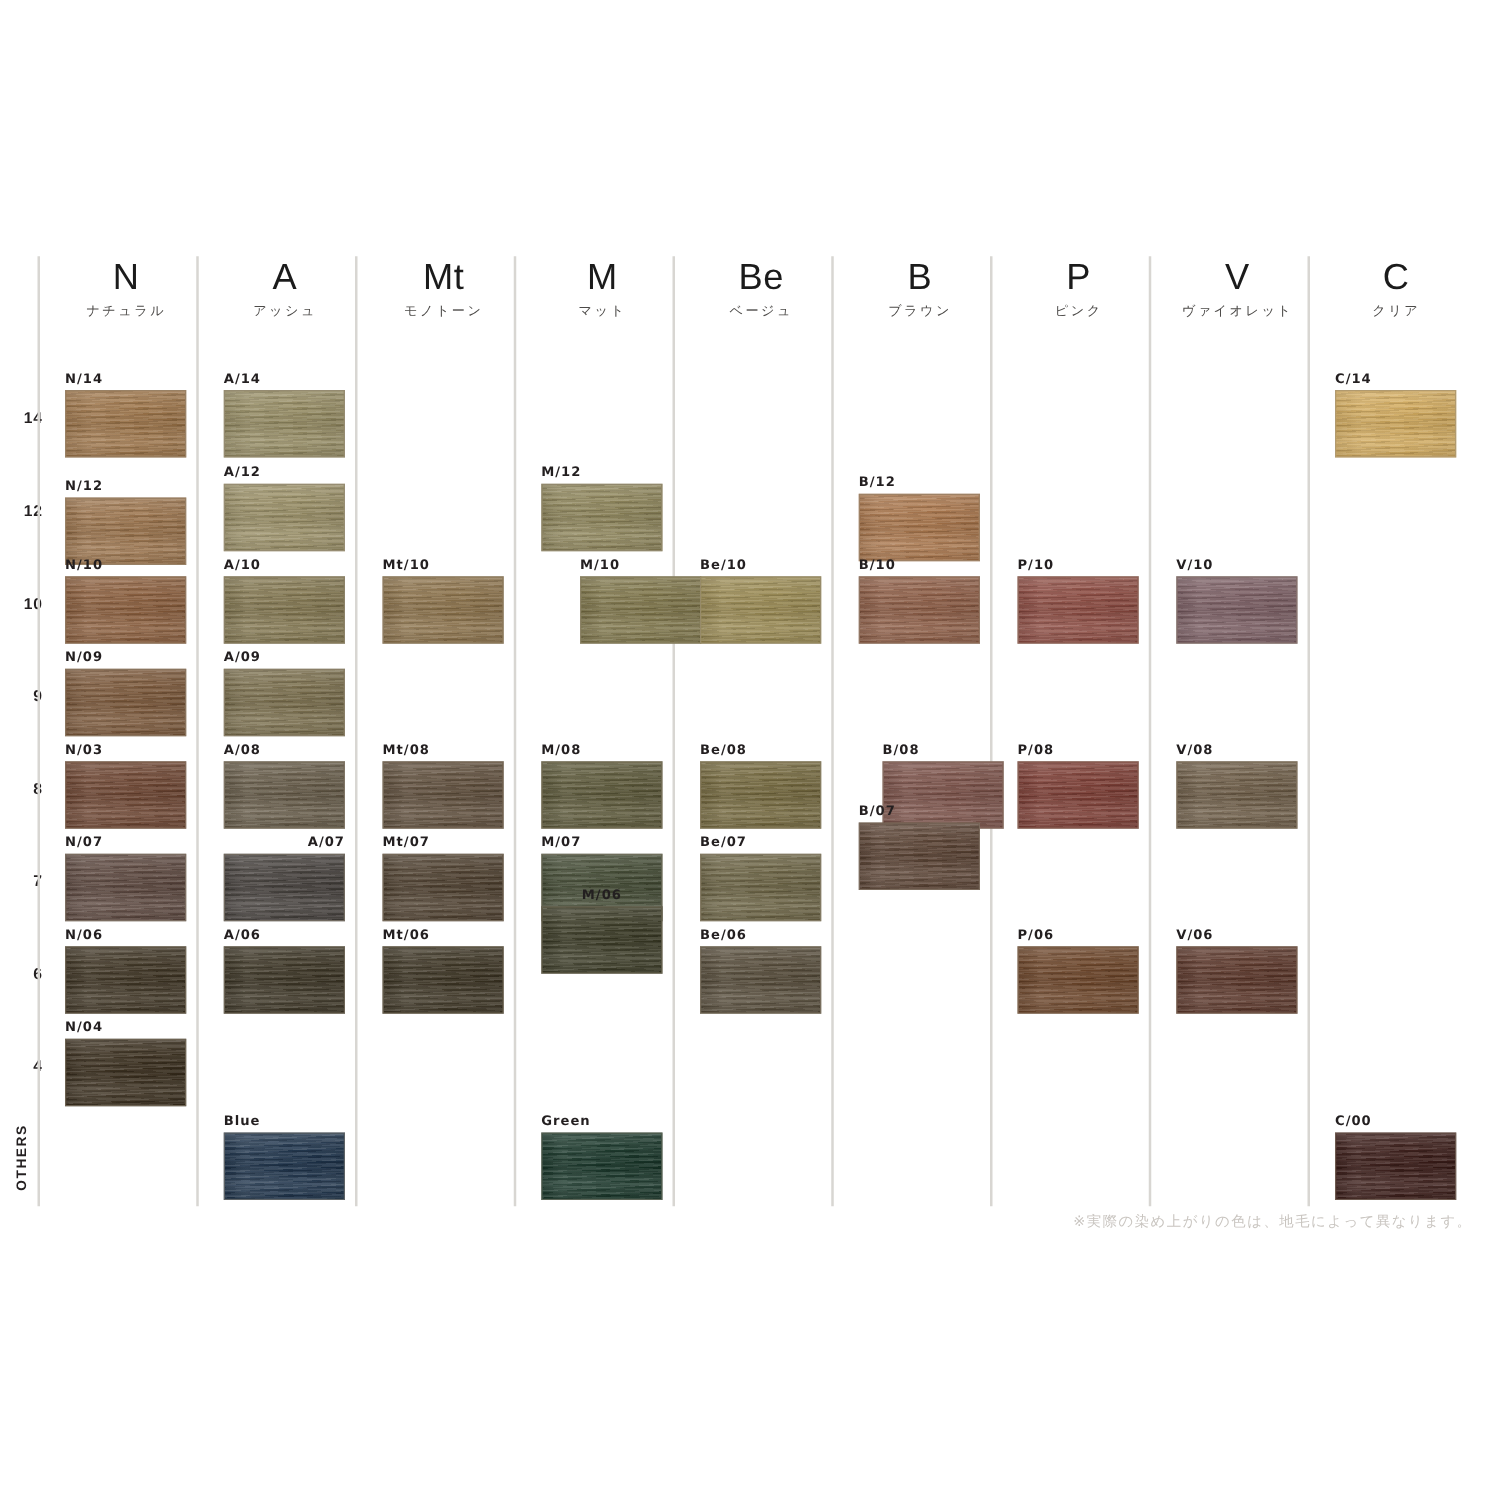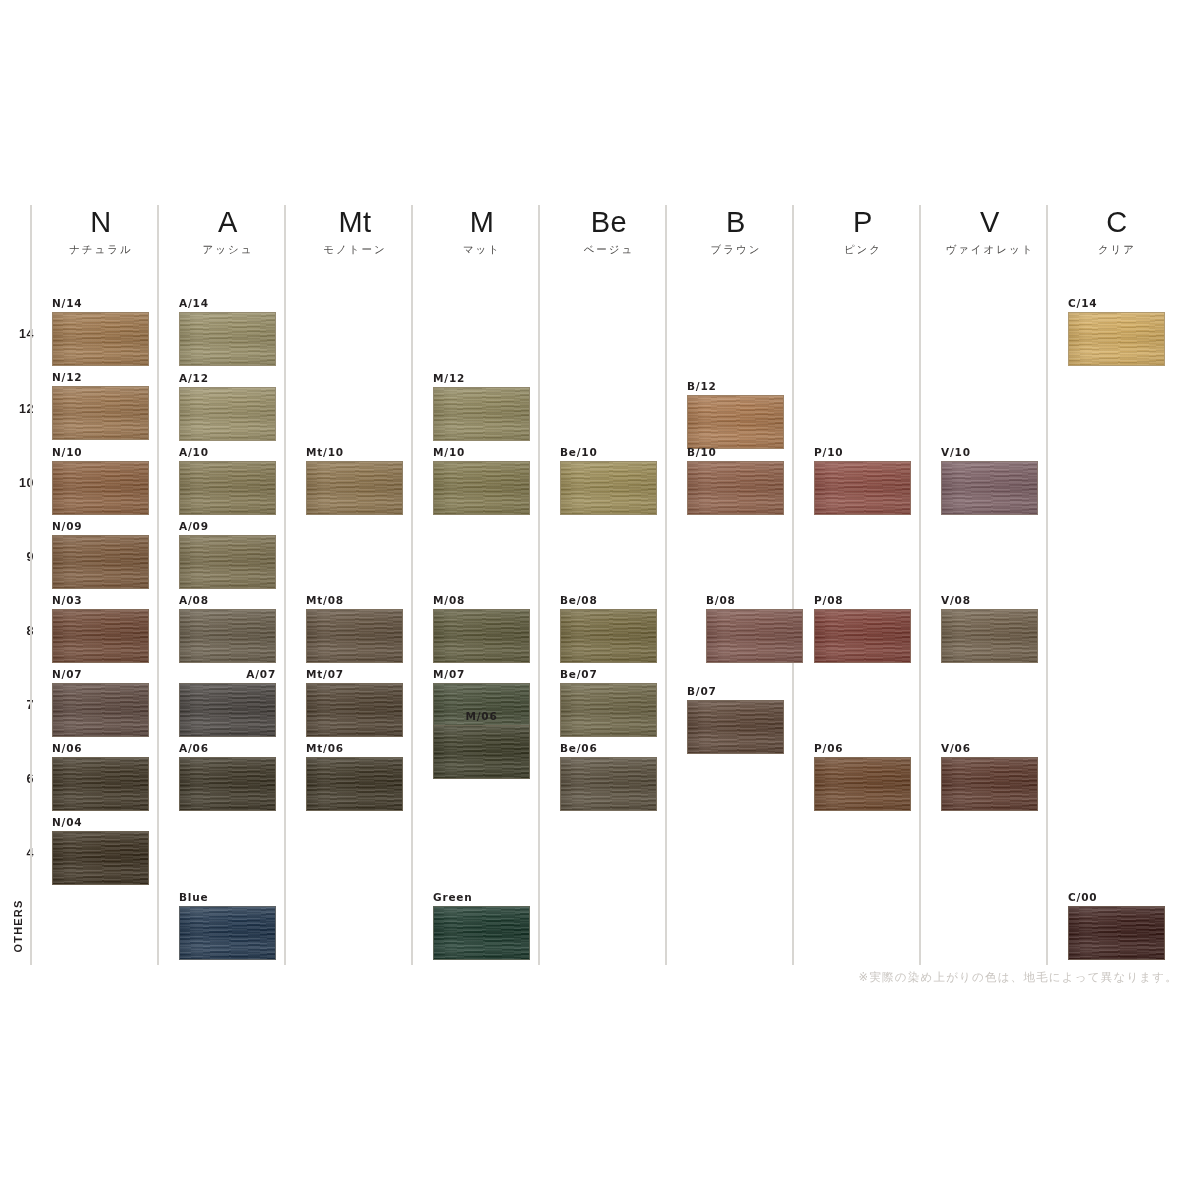--- a/index.html
+++ b/index.html
@@ -202,21 +202,21 @@
         <div class="col-code">N</div>
         <div class="col-name">ナチュラル</div>
       </div>
       <div class="cell" style="top: 92px;">
         <div class="cell-label">N/14</div>
         <div class="swatch" style="background: rgb(157, 116, 72);">
           <div class="strands"></div>
           <div class="sheen"></div>
         </div>
       </div>
-      <div class="cell" style="top: 166px;">
+      <div class="cell" style="top: 178px;">
         <div class="cell-label">N/12</div>
         <div class="swatch" style="background: rgb(155, 115, 75);">
           <div class="strands"></div>
           <div class="sheen"></div>
         </div>
       </div>
       <div class="cell" style="top: 241px;">
         <div class="cell-label">N/10</div>
         <div class="swatch" style="background: rgb(139, 94, 60);">
           <div class="strands"></div>
@@ -360,21 +360,21 @@
         <div class="col-code">M</div>
         <div class="col-name">マット</div>
       </div>
       <div class="cell" style="top: 167px;">
         <div class="cell-label">M/12</div>
         <div class="swatch" style="background: rgb(141, 132, 89);">
           <div class="strands"></div>
           <div class="sheen"></div>
         </div>
       </div>
-      <div class="cell" style="top: 241px;">
+      <div class="cell" style="top: 241px; margin-left: 31px;">
         <div class="cell-label">M/10</div>
         <div class="swatch" style="background: rgb(126, 117, 73);">
           <div class="strands"></div>
           <div class="sheen"></div>
         </div>
       </div>
       <div class="cell" style="top: 389px;">
         <div class="cell-label">M/08</div>
         <div class="swatch" style="background: rgb(91, 87, 56);">
           <div class="strands"></div>
@@ -456,21 +456,21 @@
           <div class="sheen"></div>
         </div>
       </div>
       <div class="cell" style="top: 389px; margin-left: 19px;">
         <div class="cell-label">B/08</div>
         <div class="swatch" style="background: rgb(123, 81, 72);">
           <div class="strands"></div>
           <div class="sheen"></div>
         </div>
       </div>
-      <div class="cell" style="top: 480px;">
+      <div class="cell" style="top: 438px;">
         <div class="cell-label">B/07</div>
         <div class="swatch" style="background: rgb(90, 66, 51);">
           <div class="strands"></div>
           <div class="sheen"></div>
         </div>
       </div>
     </div>
     <div class="col" style="left: 800px;">
       <div class="col-head">
         <div class="col-code">P</div>

